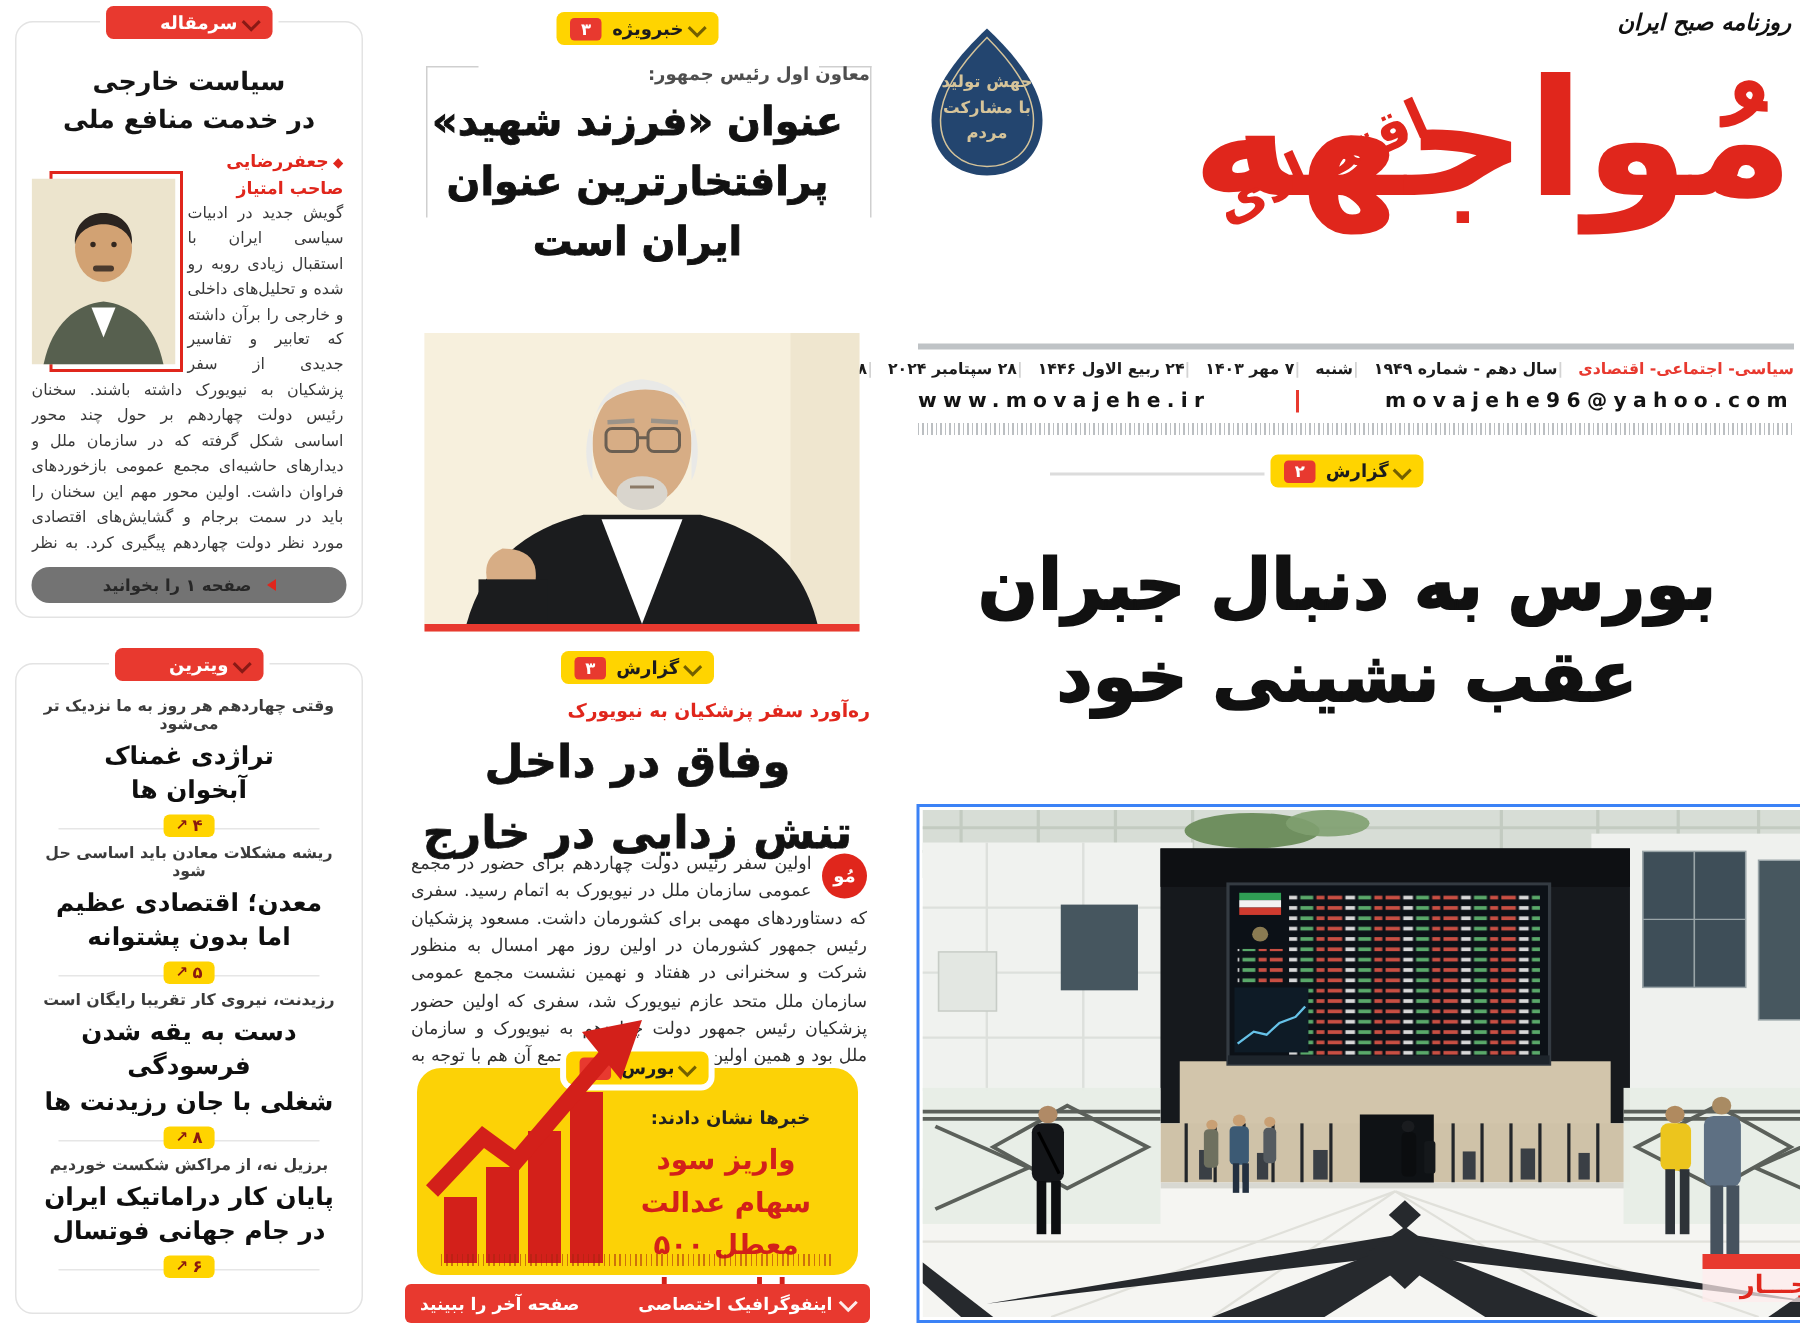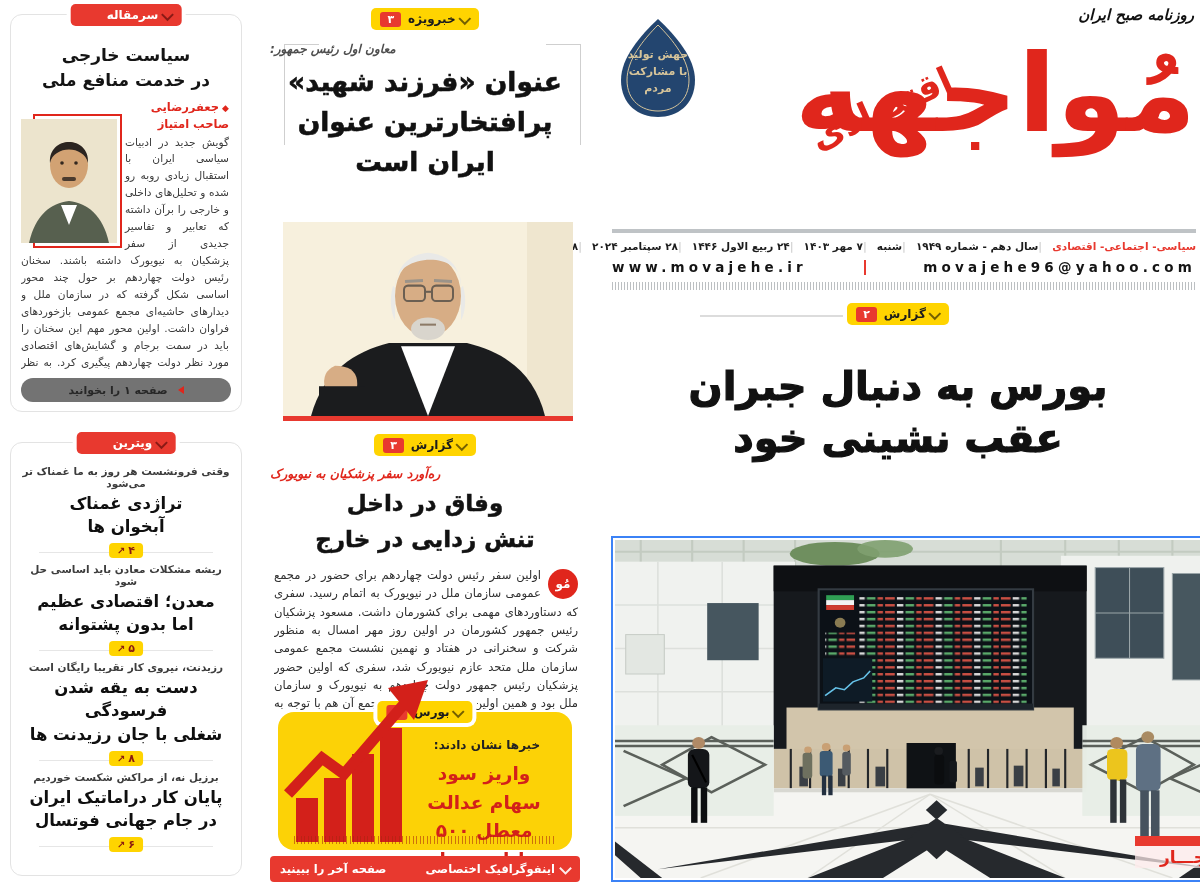--- a/index.html
+++ b/index.html
@@ -44,29 +44,29 @@
   .v-badge{position:absolute;top:-9px;right:50%;transform:translateX(50%);background:#ffd400;
            border-radius:4px;padding:1px 8px;font-size:11px;font-weight:bold;color:#8a1a0f;
            display:inline-flex;gap:3px;align-items:center;}
   .v-badge .parrow{font-size:10px;}
 
   
   .cbrack{position:absolute;top:44px;width:34px;height:100px;border-top:1.5px solid #cfcfcf;}
   #cb-r{left:546px;border-right:1.5px solid #cfcfcf;}
   #cb-l{left:284px;border-left:1.5px solid #cfcfcf;}
   #mid-badge1{left:270px;top:8px;width:310px;}
-  .mid-kicker{position:absolute;left:270px;width:310px;text-align:left;font-size:12px;
-              font-weight:bold;color:#4e4e4e;font-style:italic;}
+  .mid-kicker{position:absolute;left:270px;width:310px;text-align:right;font-size:12px;
+              font-weight:bold;color:#4e4e4e;}
   #sp-kicker{top:42px;}
   .mid-title{position:absolute;left:270px;width:310px;text-align:center;font-weight:bold;color:#121212;}
   #sp-title{top:62px;font-size:26.5px;line-height:1.5;-webkit-text-stroke:.6px #121212;}
   #aref{position:absolute;left:283px;top:222px;width:290px;height:194px;border-bottom:5px solid #e8392f;background:#f7f0dd;}
   #mid-badge2{left:270px;top:434px;width:310px;}
   #rp-kicker{top:466px;color:#e0261c;font-size:12.5px;}
-  #rp-title{top:486px;font-size:23px;line-height:1.55;-webkit-text-stroke:.5px #121212;}
+  #rp-title{top:486px;font-size:30px;line-height:1.55;-webkit-text-stroke:.5px #121212;}
   #rp-body{position:absolute;left:274px;top:566px;width:304px;height:144px;overflow:hidden;
            font-size:11.6px;line-height:1.58;text-align:justify;color:#2f2f2f;}
   .mo-circle{float:right;width:30px;height:30px;border-radius:50%;background:#e0261c;color:#fff;
              display:flex;align-items:center;justify-content:center;font-size:12px;font-weight:bold;
              margin:3px 0 3px 7px;}
 
   #bourse{position:absolute;left:278px;top:712px;width:294px;height:138px;background:#fcd206;
           border-radius:16px;}
   #bourse .badge{position:absolute;top:-11px;left:50%;transform:translateX(-50%);}
   #bourse-chart{position:absolute;left:4px;top:-36px;}
@@ -101,21 +101,21 @@
   .url-sep{width:2px;height:15px;background:#e8392f;}
   #m-hatch{position:absolute;left:612px;top:282px;width:584px;height:8px;opacity:.7;
            background:repeating-linear-gradient(90deg,#9fa4a8 0 1px,transparent 1px 3px);}
 
   
   #lead-ruleline{position:absolute;left:700px;top:315px;width:150px;height:2px;background:#dcdcdc;}
   #lead-badge{left:600px;top:303px;width:596px;}
   #lead-kicker{position:absolute;left:600px;top:332px;width:596px;text-align:center;
                font-size:19px;font-weight:bold;color:#96989b;}
   #lead-title{position:absolute;left:600px;top:360px;width:596px;text-align:center;
-              font-size:40px;font-weight:bold;color:#111;line-height:1.3;
+              font-size:47px;font-weight:bold;color:#111;line-height:1.3;
               -webkit-text-stroke:1.2px #111;letter-spacing:-1px;}
   #lead-title span{display:block;}
 
   
   #lead-photo{position:absolute;left:611px;top:536px;width:634px;height:346px;margin:0;
               border:2px solid #3b82f6;background:#fff;box-sizing:border-box;padding:2px;}
   #lead-photo svg{display:block;width:100%;height:100%;}
   #watermark{position:absolute;right:12px;bottom:12px;width:96px;z-index:3;}
   #watermark .wm-bar{height:10px;background:#e8392f;}
   #watermark .wm-txt{display:block;background:rgba(255,235,235,.72);color:#e0261c;font-weight:bold;
@@ -453,21 +453,21 @@
     </div>
   </section>
 
   <section class="lbox" id="vt-box">
     <span class="badge red">
       <i class="bmark"></i>
       <span>ویترین</span>
     </span>
     <div class="vt-content">
 
-      <div class="vt-kicker">وقتی فرونشست هر روز به ما غمناک تر می‌شود</div>
+      <div class="vt-kicker">وقتی چهاردهم هر روز به ما نزدیک تر می‌شود</div>
       <div class="vt-title">
         <span style="display:block">تراژدی غمناک</span>
         <span style="display:block">آبخوان ها</span>
       </div>
       <div class="vt-rule">
         <span class="v-badge">
           <span>۴</span>
             <span class="parrow">↗</span>
         </span>
       </div>

